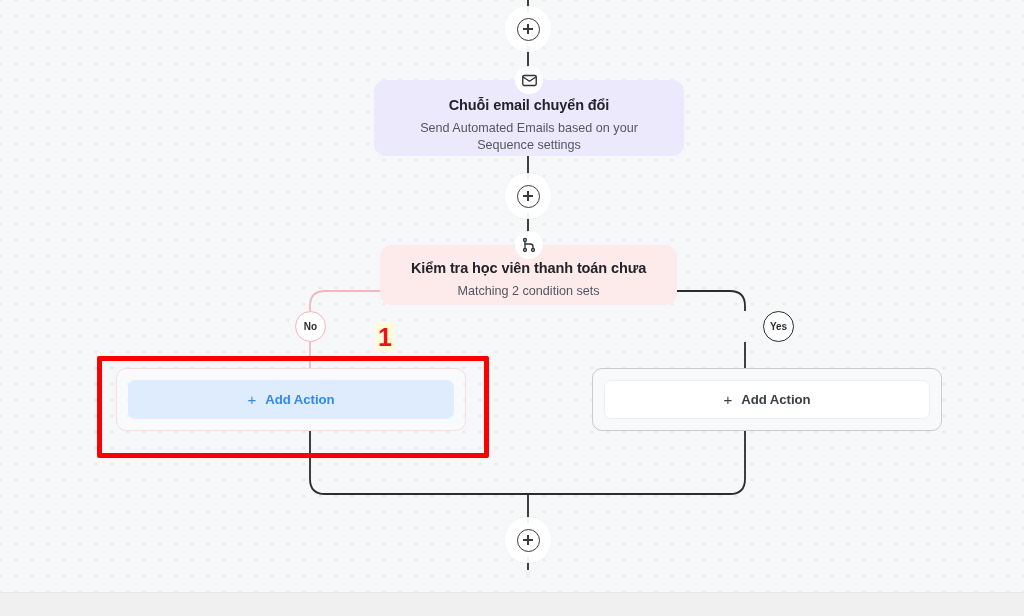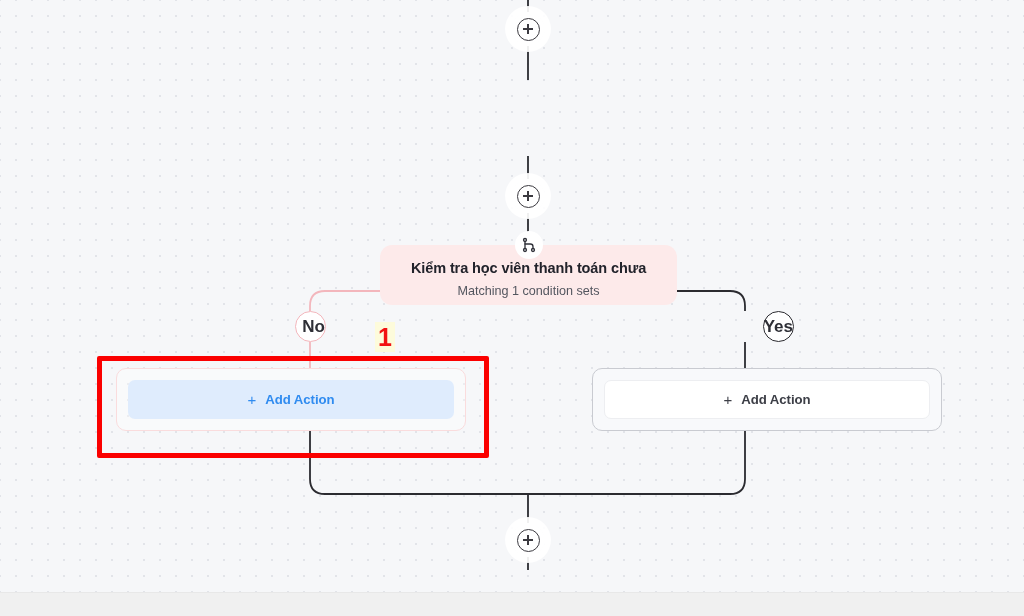--- a/index.html
+++ b/index.html
@@ -143,22 +143,22 @@
 
   
   .branch-pill {
     position: absolute;
     width: 31px;
     height: 31px;
     border-radius: 50%;
     background: #ffffff;
     display: flex;
     align-items: center;
-    justify-content: flex-end;
-    font-size: 17px;
+    justify-content: center;
+    font-size: 10px;
     font-weight: bold;
     color: #2e2f36;
     box-sizing: border-box;
   }
   .pill-no {
     left: 295px;
     top: 311px;
     border: 1.6px solid #f3b6bc;
   }
   .pill-yes {
@@ -288,33 +288,44 @@
     </div>
 
     <div class="plus-btn" style="left:511px; top:179px;">
       <span class="ring"></span>
     </div>
 
     <div class="plus-btn" style="left:511px; top:523px;">
       <span class="ring"></span>
     </div>
 
+    <div class="node node-email">
+      <div class="node-badge">
+        <svg width="17" height="17" viewBox="0 0 24 24" fill="none" stroke="#2f3038" stroke-width="1.9" stroke-linecap="round" stroke-linejoin="round">
+          <rect x="2.5" y="5" width="19" height="14" rx="2"></rect>
+          <path d="M3 7l9 6 9-6"></path>
+        </svg>
+      </div>
+      <div class="node-title">Chuỗi email chuyển đổi</div>
+      <div class="node-sub">Send Automated Emails based on your</div>
+      <div class="node-sub" style="margin-top:0;">Sequence settings</div>
+    </div>
 
     <div class="node node-condition">
       <div class="node-badge">
         <svg width="16" height="16" viewBox="0 0 24 24" fill="none" stroke="#2f3038" stroke-width="2" stroke-linecap="round" stroke-linejoin="round">
           <circle cx="6" cy="4.5" r="2.2"></circle>
           <circle cx="6" cy="19.5" r="2.2"></circle>
           <circle cx="18" cy="19.5" r="2.2"></circle>
           <path d="M6 6.7v10.6"></path>
           <path d="M6 10.5h8a4 4 0 0 1 4 4v2.8"></path>
         </svg>
       </div>
       <div class="node-title">Kiểm tra học viên thanh toán chưa</div>
-      <div class="node-sub">Matching 1 condition sets</div>
+      <div class="node-sub">Matching 2 condition sets</div>
     </div>
 
     <div class="branch-pill pill-no">
       <span>No</span>
     </div>
 
     <div class="branch-pill pill-yes">
       <span>Yes</span>
     </div>
 

